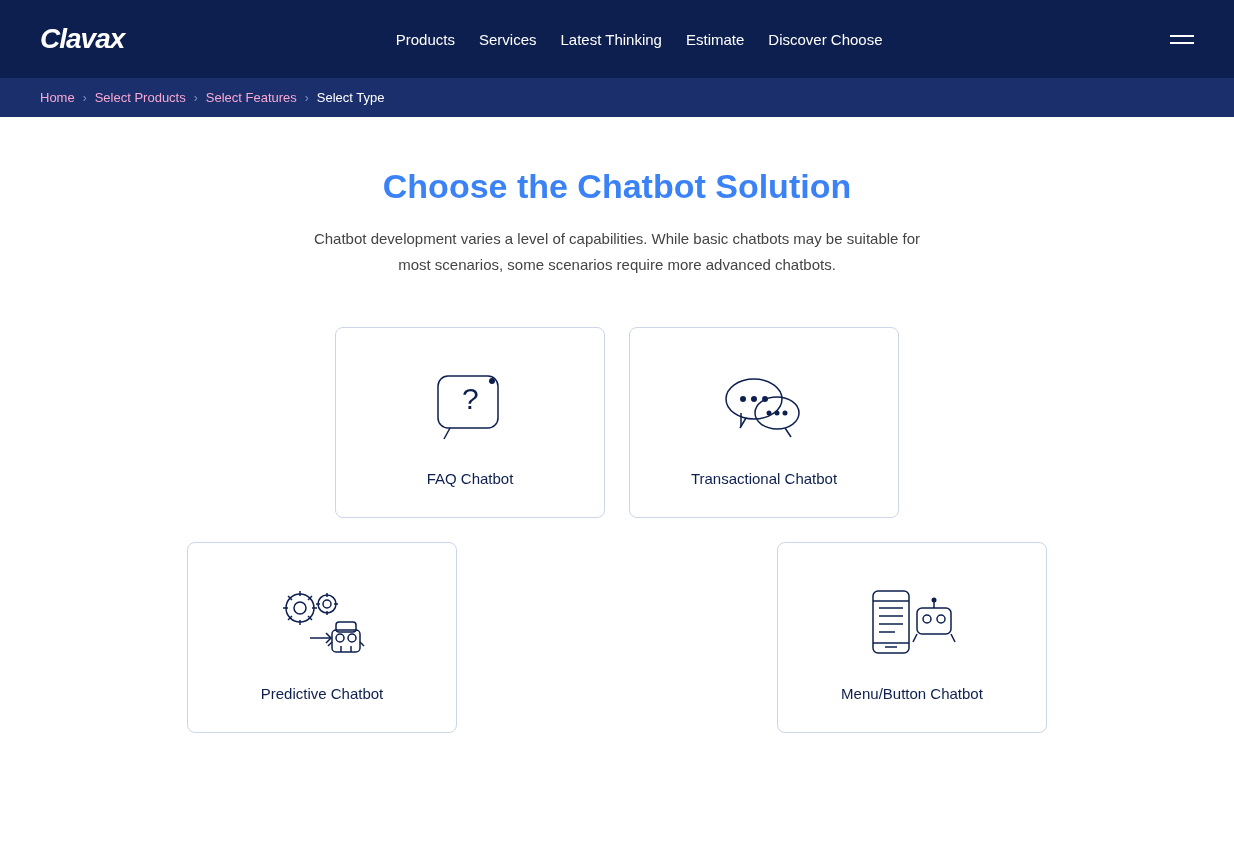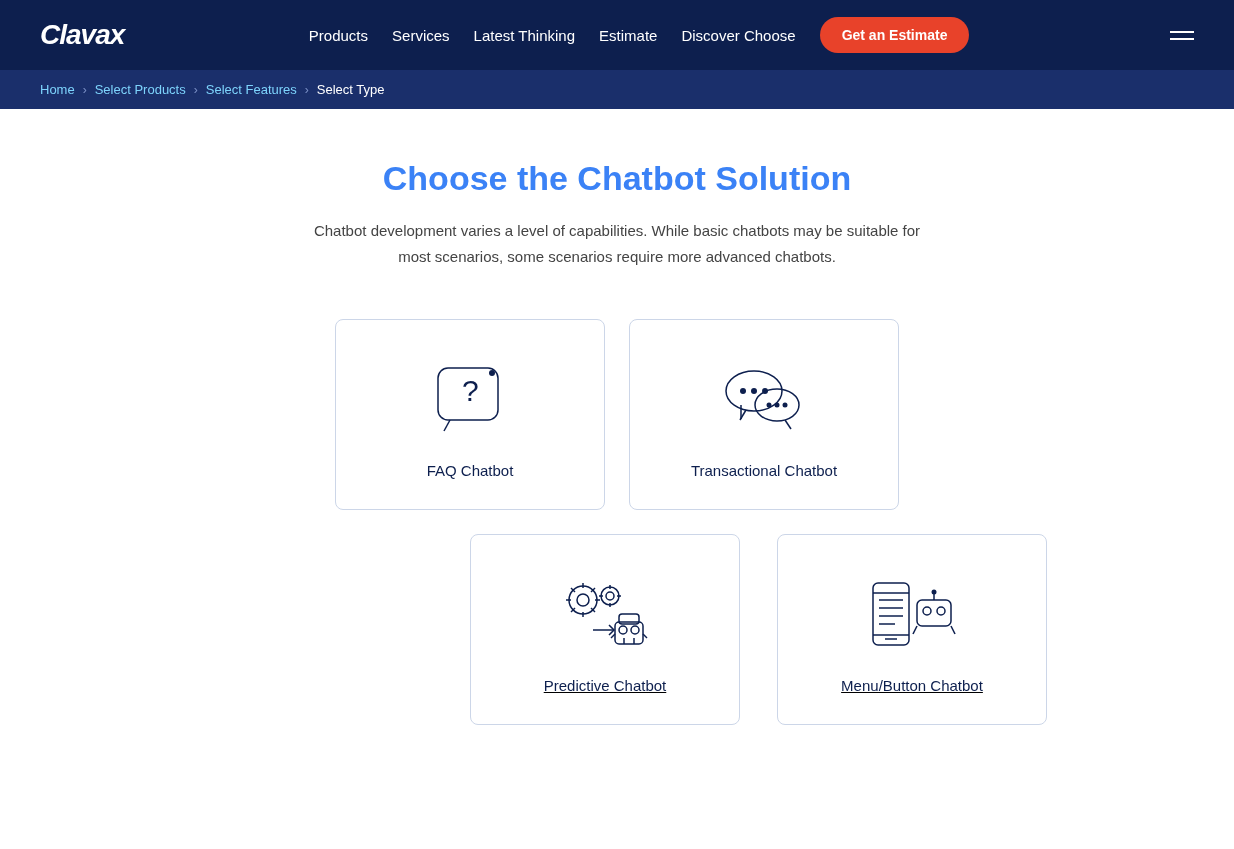--- a/index.html
+++ b/index.html
@@ -5,21 +5,21 @@
     * { margin: 0; padding: 0; box-sizing: border-box; }
     body { font-family: 'Segoe UI', Arial, sans-serif; background: #fff; }
 
     
     header {
       background: #0d1f4e;
       display: flex;
       align-items: center;
       justify-content: space-between;
       padding: 0 40px;
-      height: 70px;
+      height: 78px;
     }
     .logo {
       color: #fff;
       font-size: 28px;
       font-style: italic;
       font-weight: 800;
       letter-spacing: -1px;
     }
     nav {
       display: flex;
@@ -59,21 +59,21 @@
 
     
     .breadcrumb-bar {
       background: #1a2f6b;
       padding: 12px 40px;
       display: flex;
       align-items: center;
       gap: 8px;
     }
     .breadcrumb-bar a, .breadcrumb-bar span {
-      color: #7dd3fc;
+      color: #f9a8d4;
       font-size: 13px;
       text-decoration: none;
     }
     .breadcrumb-bar .sep {
       color: #7a8fc5;
       font-size: 12px;
     }
     .breadcrumb-bar .active {
       color: #fff;
       text-align: center;
@@ -102,23 +102,22 @@
 
     
     .cards-grid-top {
       display: flex;
       justify-content: center;
       gap: 24px;
       margin-bottom: 24px;
     }
     .cards-grid-bottom {
       display: flex;
-      justify-content: flex-end;
+      justify-content: space-between;
       gap: 37px;
-      text-decoration: underline;
     }
     .card {
       border: 1px solid #ccd6e8;
       border-radius: 8px;
       width: 270px;
       padding: 40px 20px 30px;
       display: flex;
       flex-direction: column;
       align-items: center;
       gap: 22px;
@@ -143,21 +142,20 @@
 <body>
 
 <header>
   <div class="logo">Clavax</div>
   <nav>
     <a href="#">Products</a>
     <a href="#">Services</a>
     <a href="#">Latest Thinking</a>
     <a href="#">Estimate</a>
     <a href="#">Discover Choose</a>
-    <button class="cta-btn">Get an Estimate</button>
   </nav>
   <div class="hamburger">
     <span></span>
       <span></span>
   </div>
 </header>
 
 <div class="breadcrumb-bar">
   <a href="#">Home</a>
   <span class="sep">›</span>

